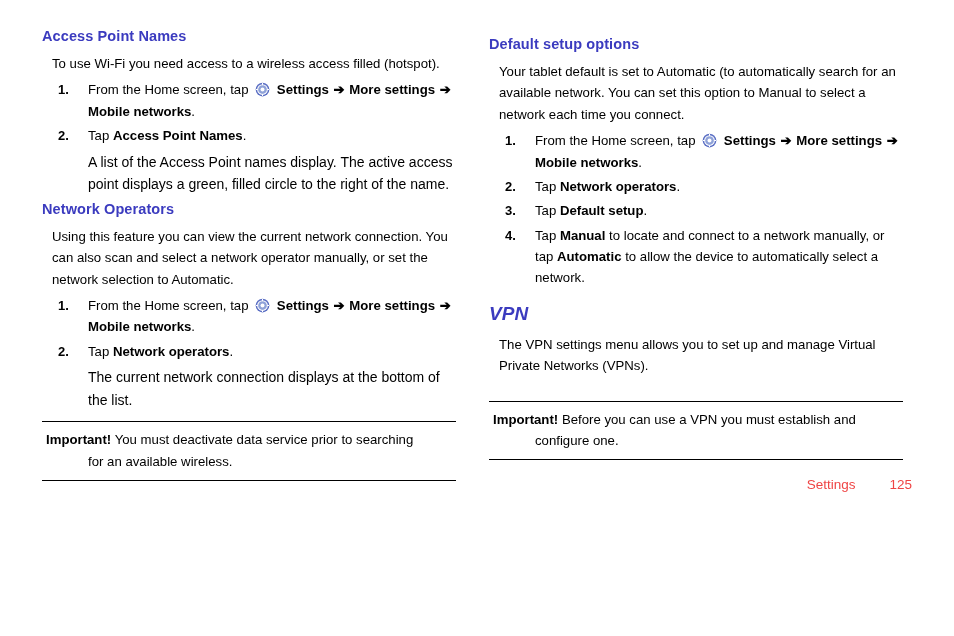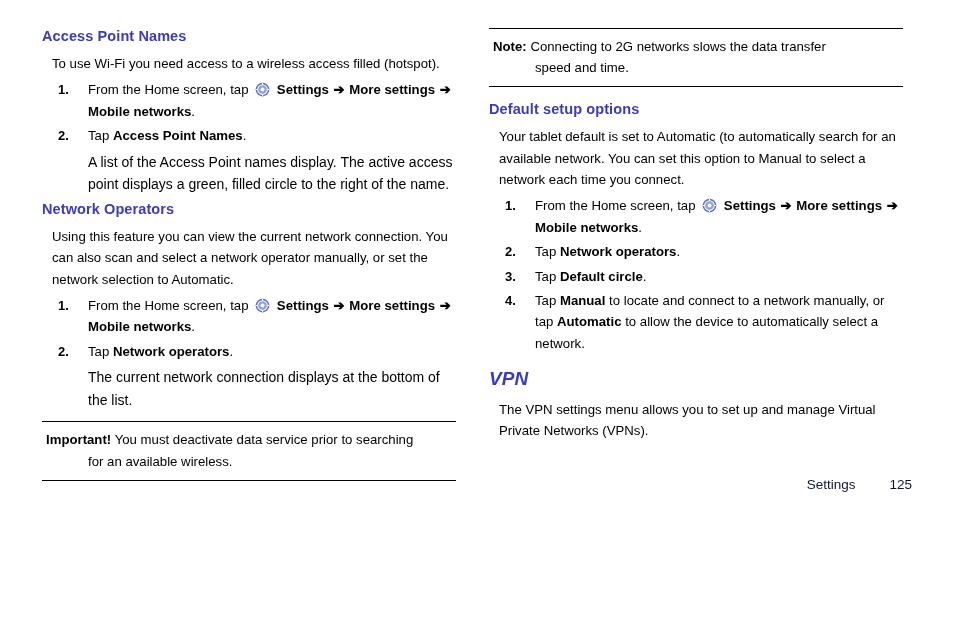--- a/index.html
+++ b/index.html
@@ -101,21 +101,21 @@
   }
   .note-body .cont {
     display: block;
     padding-left: 42px;
   }
   .footer {
     position: absolute;
     right: 42px;
     bottom: 32px;
     font-size: 13.5px;
-    color: #0f172a;
+    color: #ef4444;
   }
   .footer .lbl { margin-right: 34px; }
   .footer .pg { font-weight: normal; }
   .spacer-8 { height: 8px; }
 </style>
 </head>
 <body>
 
 <div class="page">
 
@@ -199,29 +199,20 @@
         <span>You must deactivate data service prior to searching</span>
         <span class="cont">for an available wireless.</span>
       </div>
       <hr class="rule">
     </div>
 
   </div>
 
   <div class="col col-right">
 
-    <div class="note-block" style="margin-top:0;">
-      <hr class="rule">
-      <div class="note-body">
-        <b>Note:</b>
-        <span>Connecting to 2G networks slows the data transfer</span>
-        <span class="cont">speed and time.</span>
-      </div>
-      <hr class="rule">
-    </div>
 
     <div class="spacer-8"></div>
 
     <h3 class="section-head">Default setup options</h3>
     <p class="para">Your tablet default is set to Automatic (to automatically search for an available network. You can set this option to Manual to select a network each time you connect.</p>
 
     <ol class="steps">
       <li>
         <span class="num">1.</span>
         <span>From the Home screen, tap</span>
@@ -246,35 +237,44 @@
         <b>Mobile networks</b><span>.</span>
       </li>
       <li>
         <span class="num">2.</span>
         <span>Tap</span>
         <b>Network operators</b><span>.</span>
       </li>
       <li>
         <span class="num">3.</span>
         <span>Tap</span>
-        <b>Default circle</b><span>.</span>
+        <b>Default setup</b><span>.</span>
       </li>
       <li>
         <span class="num">4.</span>
         <span>Tap</span>
         <b>Manual</b>
         <span>to locate and connect to a network manually, or tap</span>
         <b>Automatic</b>
         <span>to allow the device to automatically select a network.</span>
       </li>
     </ol>
 
     <h3 class="section-head vpn" style="margin-top:14px;">VPN</h3>
     <p class="para">The VPN settings menu allows you to set up and manage Virtual Private Networks (VPNs).</p>
 
+    <div class="note-block" style="margin-top:24px;">
+      <hr class="rule">
+      <div class="note-body">
+        <b>Important!</b>
+        <span>Before you can use a VPN you must establish and</span>
+        <span class="cont">configure one.</span>
+      </div>
+      <hr class="rule">
+    </div>
 
   </div>
 
   <div class="footer">
     <span class="lbl">Settings</span><span class="pg">125</span>
   </div>
 
 </div>
 
 </body></html>

